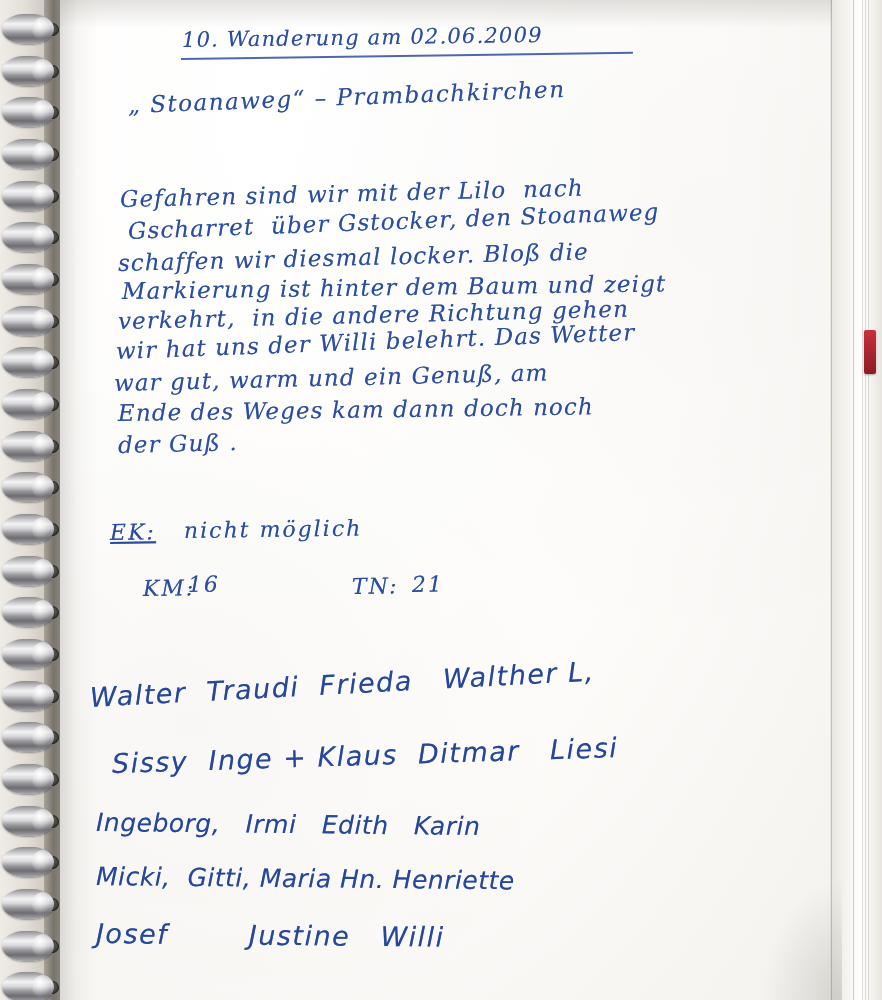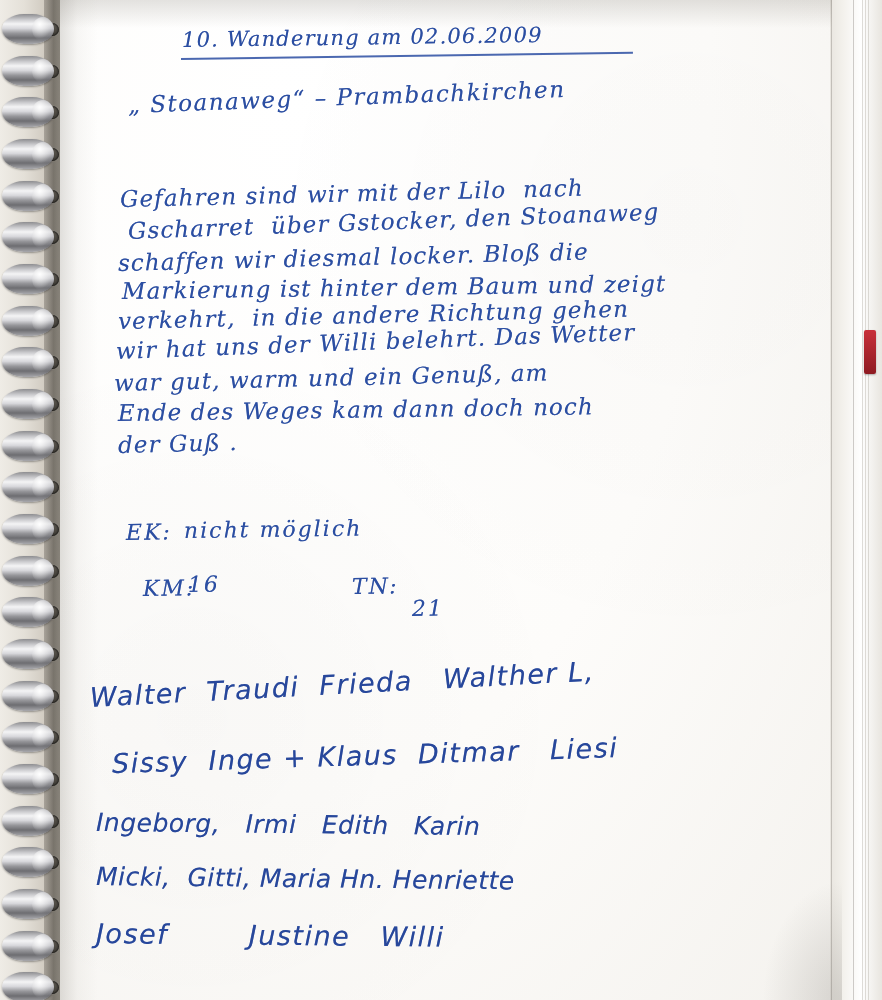--- a/index.html
+++ b/index.html
@@ -283,27 +283,27 @@
   <div class="hw body-line rot-1" style="left:120px; top:186px;">Gefahren sind wir mit der Lilo  nach</div>
   <div class="hw body-line rot-2" style="left:128px; top:218px;">Gscharret  über Gstocker, den Stoanaweg</div>
   <div class="hw body-line rot-1" style="left:118px; top:250px;">schaffen wir diesmal locker. Bloß die</div>
   <div class="hw body-line rot-3" style="left:122px; top:278px;">Markierung ist hinter dem Baum und zeigt</div>
   <div class="hw body-line rot-1" style="left:118px; top:308px;">verkehrt,  in die andere Richtung gehen</div>
   <div class="hw body-line rot-2" style="left:116px; top:338px;">wir hat uns der Willi belehrt. Das Wetter</div>
   <div class="hw body-line rot-1" style="left:114px; top:370px;">war gut, warm und ein Genuß, am</div>
   <div class="hw body-line rot-3" style="left:118px; top:400px;">Ende des Weges kam dann doch noch</div>
   <div class="hw body-line rot-1" style="left:118px; top:432px;">der Guß .</div>
 
-  <div class="hw meta-line rot-3" style="left:126px; top:520px;">EK:</div>
+  <div class="hw meta-line rot-3" style="left:110px; top:520px;text-decoration:underline;">EK:</div>
   <div class="hw meta-line rot-3" style="left:184px; top:518px;">nicht möglich</div>
 
   <div class="hw meta-line rot-3" style="left:143px; top:576px;">KM:</div>
   <div class="hw meta-line rot-3" style="left:188px; top:572px;">16</div>
   <div class="hw meta-line rot-3" style="left:352px; top:574px;">TN:</div>
-  <div class="hw meta-line rot-3" style="left:412px; top:596px;">21</div>
+  <div class="hw meta-line rot-3" style="left:412px; top:572px;">21</div>
 
   <div class="hw sig rot-4" style="left:90px; top:682px;">Walter  Traudi  Frieda   Walther L,</div>
   <div class="hw sig rot-5" style="left:112px; top:748px;">Sissy  Inge + Klaus  Ditmar   Liesi</div>
   <div class="hw sig dense rot-6" style="left:96px; top:808px;">Ingeborg,   Irmi   Edith   Karin</div>
   <div class="hw sig dense rot-6" style="left:96px; top:862px;">Micki,  Gitti, Maria Hn. Henriette</div>
   <div class="hw sig rot-6" style="left:96px; top:918px;">Josef        Justine   Willi</div>
 
 </div>
 
 </body></html>

